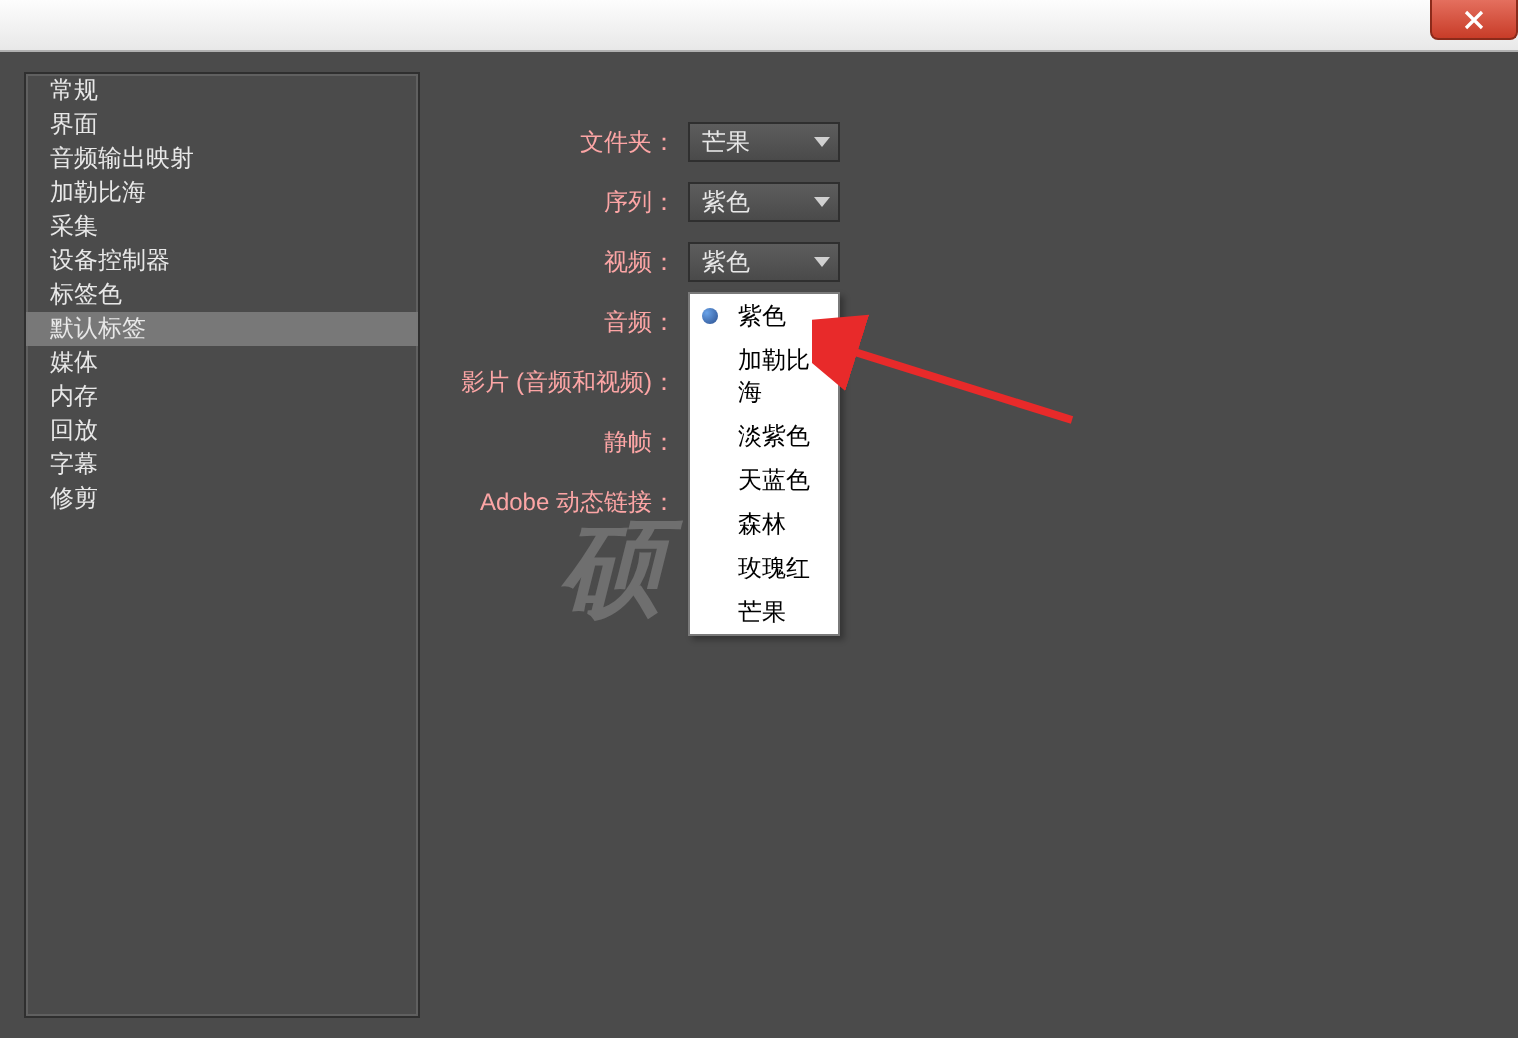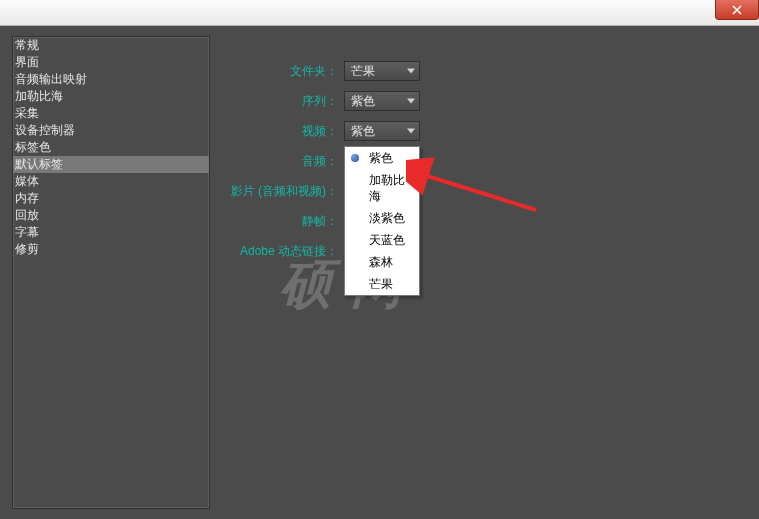--- a/index.html
+++ b/index.html
@@ -50,21 +50,21 @@
       gap: 12px;
     }
     .sidebar {
       width: 198px;
       background: #4b4b4b;
       border: 1px solid #2f2f2f;
       box-shadow: inset 0 0 0 1px #606060;
       overflow: hidden;
     }
     .sidebar-item {
-      padding: 1px 2px;
+      padding: 1px 12px;
       color: #e8e8e8;
       cursor: pointer;
       line-height: 15px;
     }
     .sidebar-item.selected {
       background: #787878;
     }
     .content {
       flex: 1;
       position: relative;
@@ -72,21 +72,21 @@
     }
     .form-row {
       display: flex;
       align-items: center;
       height: 30px;
       margin-bottom: 0;
     }
     .form-label {
       width: 122px;
       text-align: right;
-      color: #14b8a6;
+      color: #fca5a5;
       padding-right: 6px;
     }
     .select {
       position: relative;
       width: 76px;
       height: 20px;
       background: linear-gradient(to bottom, #5d5d5d, #4a4a4a);
       border: 1px solid #2f2f2f;
       display: flex;
       align-items: center;
@@ -214,20 +214,21 @@
         <div class="form-row">
           <div class="form-label">Adobe 动态链接：</div>
         </div>
       </div>
     <div class="dropdown" id="dropdown">
         <div class="dropdown-item">紫色<div class="dropdown-bullet"></div></div>
         <div class="dropdown-item">加勒比海</div>
         <div class="dropdown-item">淡紫色</div>
         <div class="dropdown-item">天蓝色</div>
         <div class="dropdown-item">森林</div>
+        <div class="dropdown-item">玫瑰红</div>
         <div class="dropdown-item">芒果</div>
       </div>
   </div>
 </div>
 
 <div class="watermark">硕    网</div>
 
 <svg class="arrow-annotation" width="140" height="100">
   <defs>
     <marker id="arrowhead" markerWidth="12" markerHeight="10" refX="2" refY="5" orient="auto">

